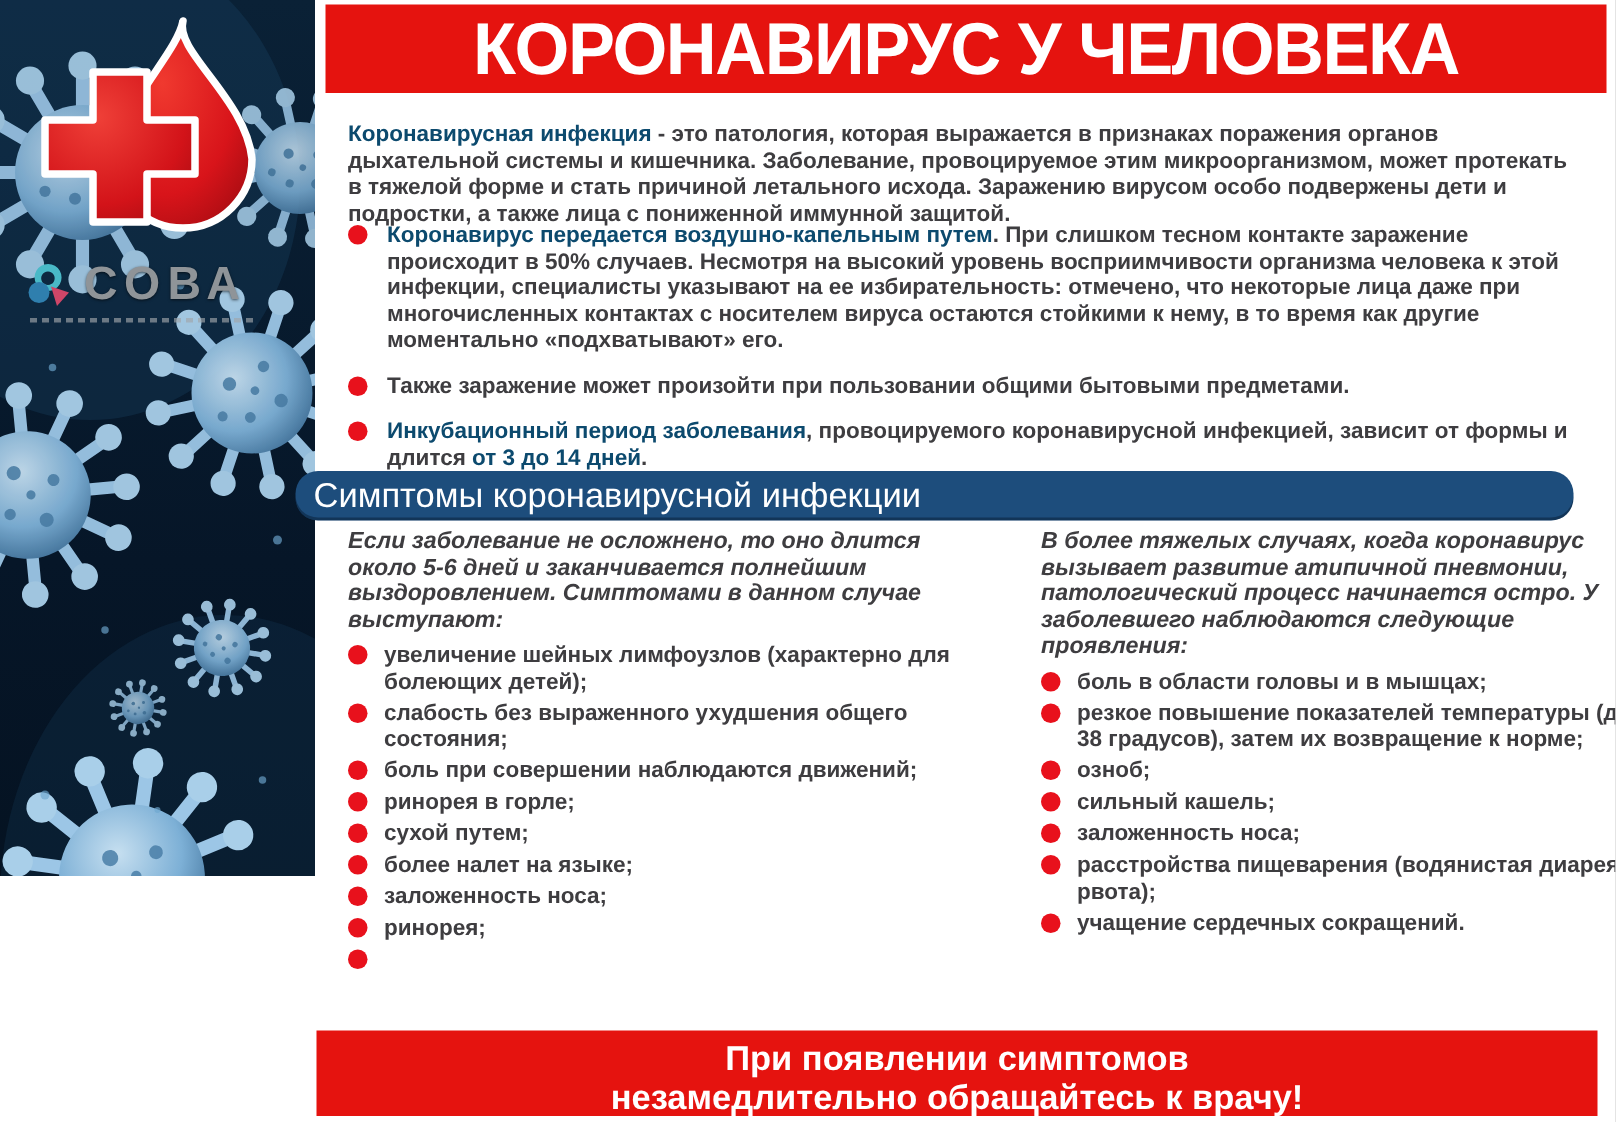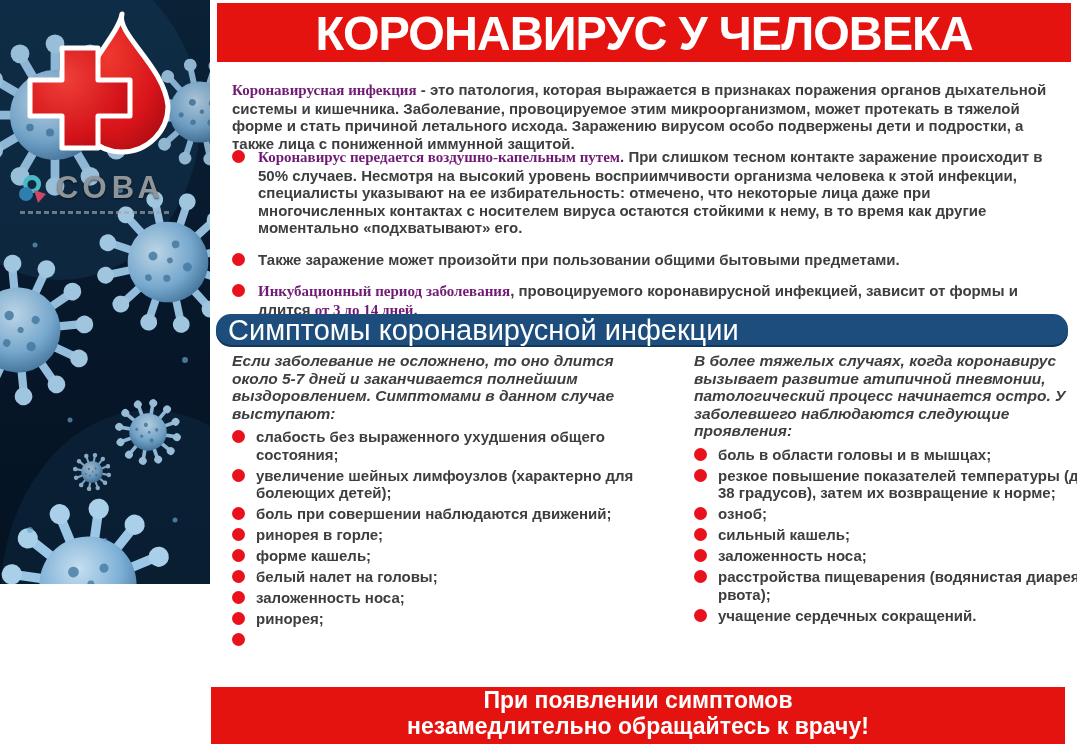--- a/index.html
+++ b/index.html
@@ -22,35 +22,35 @@
   
   .title-banner{
     position:absolute;left:217px;top:3px;width:854px;height:59px;background:#e5130f;
     display:flex;align-items:center;justify-content:center;
   }
   .title-banner h1{
     margin:0;color:#fff;font-size:47px;font-weight:bold;letter-spacing:-1px;
     white-space:nowrap;transform:scaleY(1.04);
   }
   .section-banner{
-    position:absolute;left:216px;top:314px;width:852px;height:33px;background:#1d4d7c;
-    color:#fff;font-size:29px;line-height:33px;padding-left:12px;box-sizing:border-box;
+    position:absolute;left:197px;top:314px;width:852px;height:33px;background:#1d4d7c;
+    color:#fff;font-size:23px;line-height:33px;padding-left:12px;box-sizing:border-box;
     box-shadow:inset 0 -2px 0 rgba(6,25,45,.45);white-space:nowrap;border-radius:15px;
   }
   .footer-banner{
     position:absolute;left:211px;top:687px;width:854px;height:57px;background:#e5130f;
-    display:flex;flex-direction:column;align-items:center;justify-content:flex-start;
+    display:flex;flex-direction:column;align-items:center;justify-content:flex-end;
     color:#fff;font-weight:bold;font-size:23px;line-height:26px;text-align:center;
   }
   
   .intro{
     position:absolute;left:232px;top:66px;width:826px;
     font-size:15px;font-weight:bold;line-height:17.5px;color:#3e3d40;
   }
-  .accent{color:#701a75;font-family:Liberation Serif, serif;}
+  .accent{color:#0c4a6e;}
   .facts{position:absolute;left:232px;top:148px;width:828px;}
   .fact{display:flex;gap:13px;margin-bottom:9px;}
   .fact.gap-l{margin-bottom:13px;}
   .dot{flex:0 0 auto;width:13px;height:13px;border-radius:50%;background:#e8111c;margin-top:2px;}
   .fact p{margin:0;font-size:15px;font-weight:bold;line-height:17.5px;color:#3e3d40;}
   
   .col{position:absolute;top:352px;font-size:15px;color:#3e3d40;}
   .col-left{left:232px;width:412px;}
   .col-right{left:694px;width:406px;}
   .col .col-intro{
@@ -182,51 +182,51 @@
     </div>
     <div class="fact">
       <span class="dot"></span>
       <p><span class="accent">Инкубационный период заболевания</span><span>, провоцируемого коронавирусной инфекцией, зависит от формы и длится </span><span class="accent">от 3 до 14 дней</span><span>.</span></p>
     </div>
   </section>
 
   <div class="section-banner">Симптомы коронавирусной инфекции</div>
 
   <section class="col col-left">
-    <p class="col-intro">Если заболевание не осложнено, то оно длится около 5-7 дней и заканчивается полнейшим выздоровлением. Симптомами в данном случае выступают:</p>
+    <p class="col-intro">Если заболевание не осложнено, то оно длится около 5-6 дней и заканчивается полнейшим выздоровлением. Симптомами в данном случае выступают:</p>
     <ul>
 
         <li>
           <span class="dot"></span>
+          <span>увеличение шейных лимфоузлов (характерно для болеющих детей);</span>
+        </li>
+
+        <li>
+          <span class="dot"></span>
           <span>слабость без выраженного ухудшения общего состояния;</span>
         </li>
 
         <li>
           <span class="dot"></span>
-          <span>увеличение шейных лимфоузлов (характерно для болеющих детей);</span>
-        </li>
-
-        <li>
-          <span class="dot"></span>
           <span>боль при совершении наблюдаются движений;</span>
         </li>
 
         <li>
           <span class="dot"></span>
           <span>ринорея в горле;</span>
         </li>
 
         <li>
           <span class="dot"></span>
-          <span>форме кашель;</span>
-        </li>
-
-        <li>
-          <span class="dot"></span>
-          <span>белый налет на головы;</span>
+          <span>сухой путем;</span>
+        </li>
+
+        <li>
+          <span class="dot"></span>
+          <span>более налет на языке;</span>
         </li>
 
         <li>
           <span class="dot"></span>
           <span>заложенность носа;</span>
         </li>
 
         <li>
           <span class="dot"></span>
           <span>ринорея;</span>

